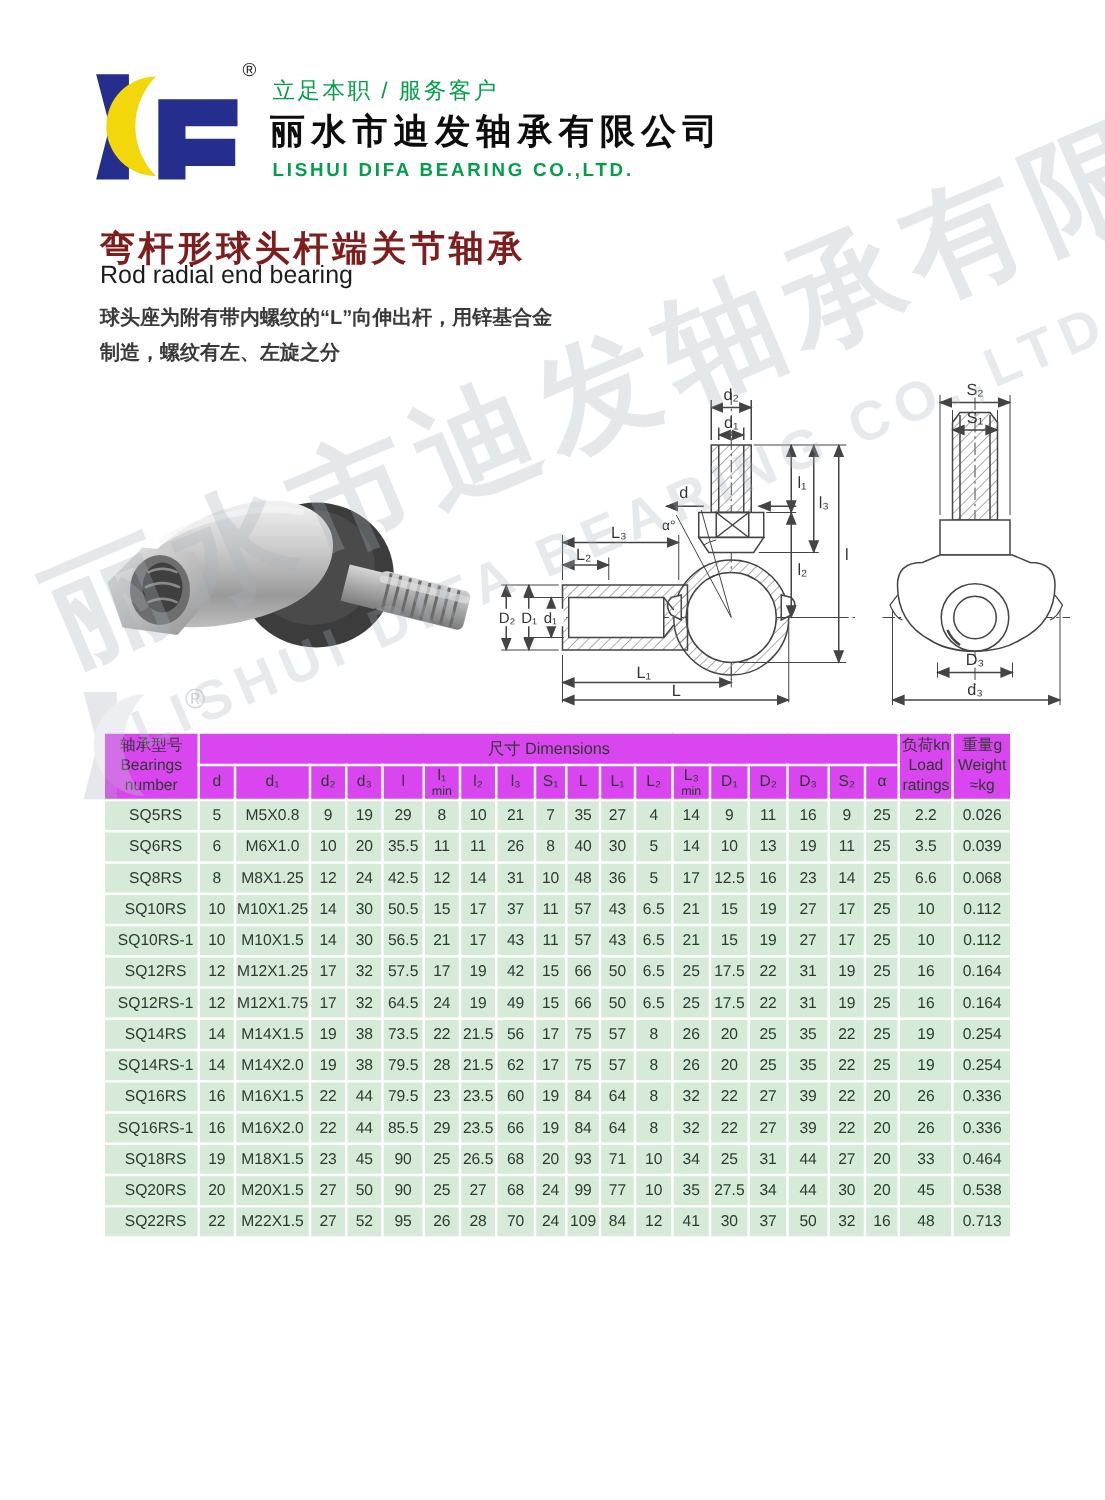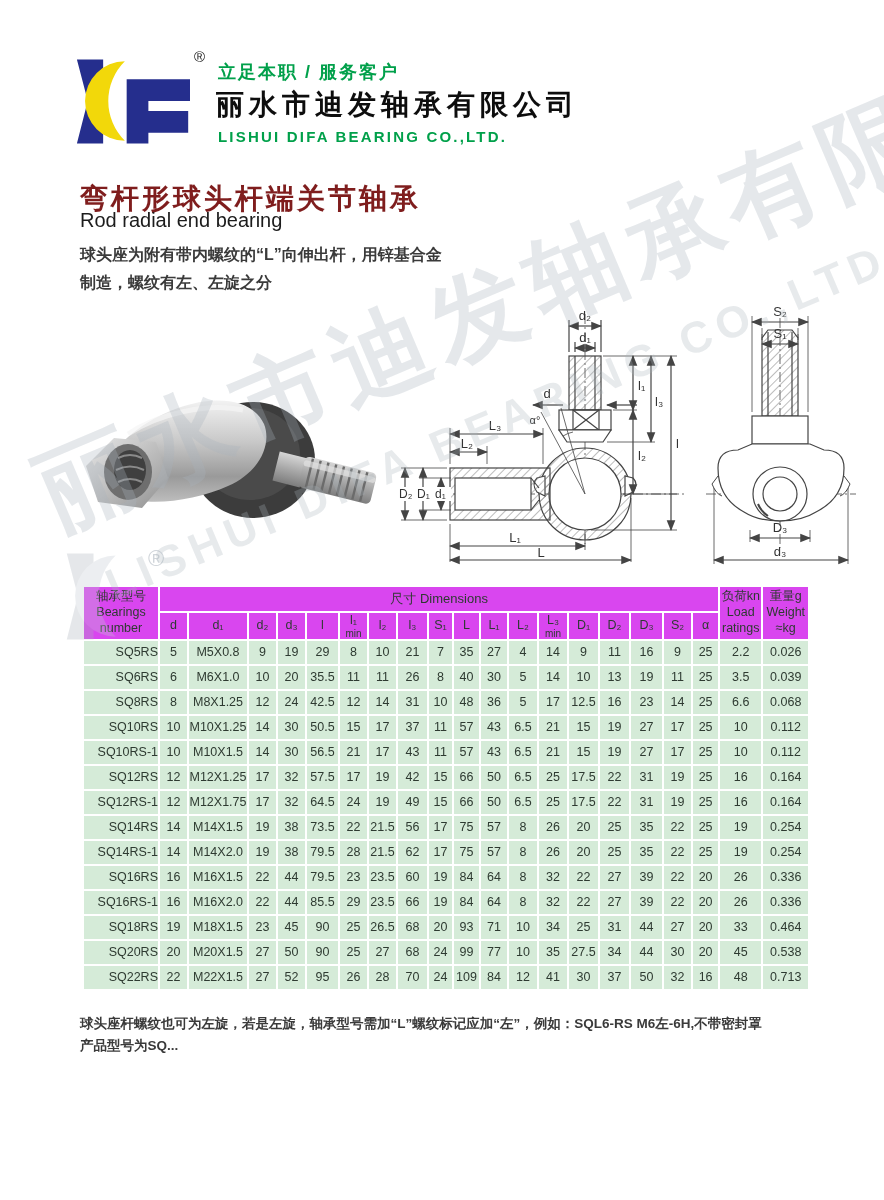--- a/index.html
+++ b/index.html
@@ -3,39 +3,39 @@
 <meta charset="utf-8">
 <style>
   html,body{margin:0;padding:0;background:#888;}
   *{box-sizing:border-box;}
   .page{position:relative;width:884px;height:1200px;background:#fff;margin:0 auto;
         font-family:"Liberation Sans","DejaVu Sans",sans-serif;color:#333;overflow:hidden;}
   .abs{position:absolute;}
 
   
   .reg-mark{left:194px;top:48px;font-size:15px;color:#222;}
-  .slogan{left:218px;top:60px;font-size:18px;font-weight:bold;color:#00a04a;letter-spacing:2px;}
+  .slogan{left:218px;top:60px;font-size:18px;font-weight:normal;color:#00a04a;letter-spacing:2px;}
   .company-cn{left:216px;top:86px;font-size:28px;font-weight:bold;color:#0d0d0d;letter-spacing:5px;}
   .company-en{left:218px;top:128px;font-size:15px;font-weight:bold;color:#00a04a;letter-spacing:2.2px;}
 
   
   .title-cn{left:80px;top:180px;font-size:28px;font-weight:bold;color:#7f1d1d;letter-spacing:3px;}
   .title-en{left:80px;top:209px;font-size:20px;color:#1c1c1c;}
   .desc-cn{left:80px;top:241px;width:370px;font-size:16px;font-weight:bold;color:#3a3a3a;line-height:1.75;}
   .desc-en{left:80px;top:294px;width:372px;font-size:14px;color:#3a3a3a;line-height:1.5;}
 
   
   .dim-table-wrap{left:82px;top:585px;width:720px;}
   table{border-collapse:collapse;table-layout:fixed;width:720px;}
   th,td{border:2px solid #fff;padding:0;text-align:center;vertical-align:middle;}
   thead th{background:#d946ef;font-weight:normal;color:#2e3a31;font-size:12.5px;line-height:1.25;}
   thead .span-head{height:26px;font-size:13px;}
   thead .pre{white-space:pre-line;}
   tbody td{background:#d5ebd8;font-size:12.5px;color:#2e3a31;height:25px;}
-  tbody td.model{text-align:right;padding-left:7px;}
+  tbody td.model{text-align:center;padding-left:7px;}
   thead th .sub{font-size:10px;line-height:1;}
 
   
   .note-cn{left:80px;top:1013px;width:746px;font-size:13.5px;font-weight:bold;color:#3a3a3a;line-height:1.6;white-space:pre-line;}
   .note-en{left:80px;top:1056px;width:760px;font-size:13.5px;color:#3a3a3a;line-height:1.55;white-space:pre-line;}
 
   
   .wm{pointer-events:none;z-index:6;}
   .wm-cn{left:70px;top:430px;font-size:96px;font-weight:bold;color:rgba(170,178,188,0.30);
          letter-spacing:10px;white-space:nowrap;transform:rotate(-23deg);transform-origin:0 100%;}
@@ -678,22 +678,20 @@
             <td>50</td>
             <td>32</td>
             <td>16</td>
             <td>48</td>
             <td>0.713</td>
           </tr>
         </tbody>
     </table>
   </div>
 
-  <div class="abs note-cn">球头座杆螺纹也可为左旋，若是左旋，轴承型号需加“L”螺纹标记应加“左”，例如：SQL6-RS M6左-6H,不带密封罩
-产品型号为SQ...</div>
 
   <div class="abs wm wm-cn">丽水市迪发轴承有限公司</div>
   <div class="abs wm wm-en">LISHUI DIFA BEARING CO.,LTD.</div>
   <div class="abs wm wm-reg">®</div>
   <svg class="abs wm wm-logo" width="120" height="97" viewBox="0 0 130 105">
     <path d="M3,6 L32,6 L32,99 L3,99 L15,52 Z" fill="#aab2bc"></path>
     <path d="M56,8 A44,44 0 1 0 56,96 A62,62 0 0 1 56,8 Z" fill="#c3cad2"></path>
   </svg>
 
 </div>

